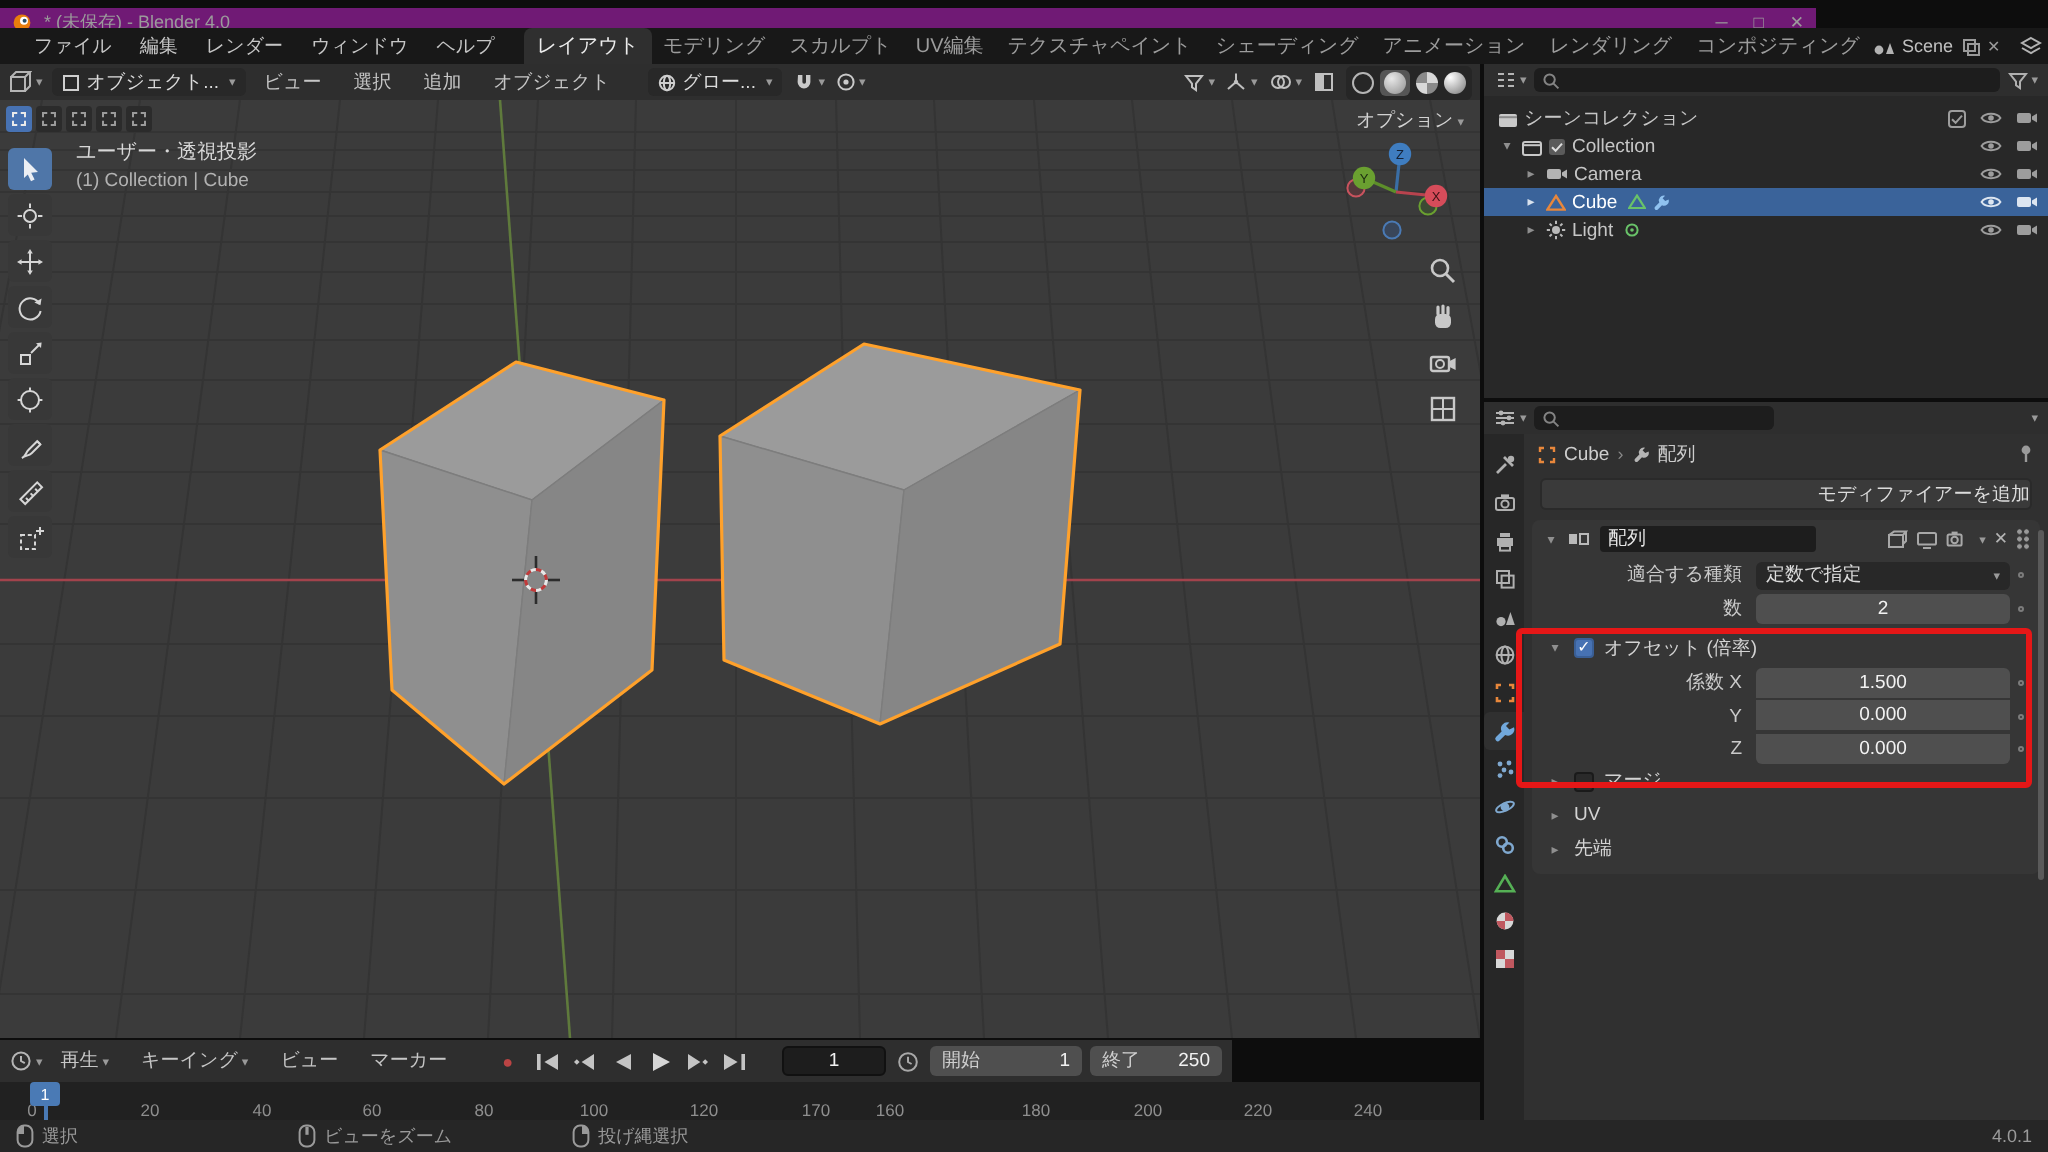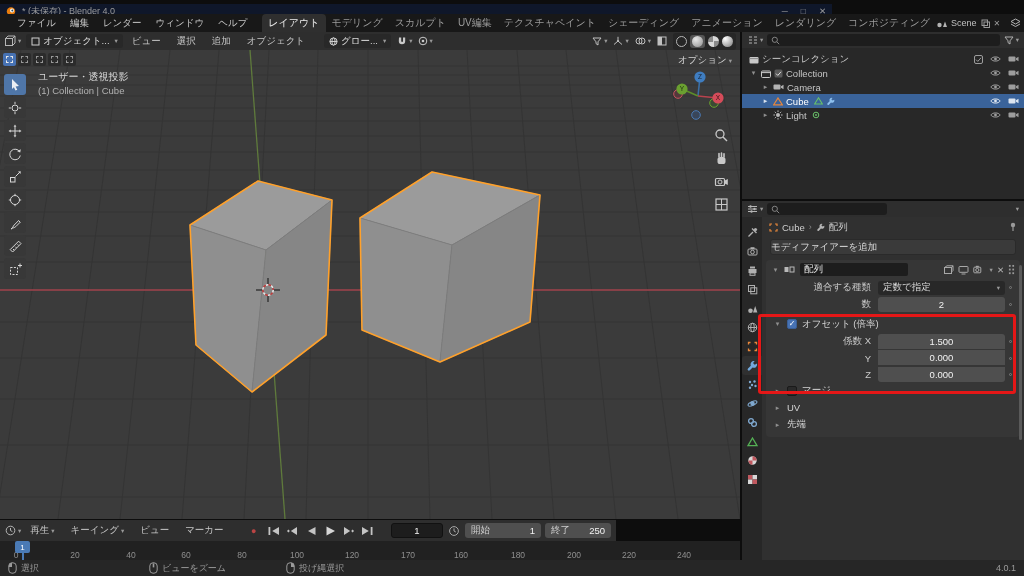--- a/index.html
+++ b/index.html
@@ -45,21 +45,21 @@
     background-image:radial-gradient(#999 1px,transparent 1.3px);background-size:3.5px 3.7px}
   .searchbox{background:#1d1d1d;border-radius:3px;height:12px;display:flex;align-items:center;
     padding:0 4px;gap:3px}
   svg{display:block}
 </style>
 </head>
 <body>
 
 <div id="app">
 
-  <div class="r fx" style="left:0;top:4px;width:832px;height:14px;background:#0f172a;padding:0 6px">
+  <div class="r fx" style="left:0;top:4px;width:908px;height:14px;background:#701a75;padding:0 6px">
     <svg width="10" height="10">
       <circle cx="5" cy="5.4" r="4.2" fill="#e87d0d"></circle>
         <circle cx="6" cy="4.4" r="2" fill="#fff"></circle>
       <circle cx="6.3" cy="4.4" r="1" fill="#2a4f66"></circle>
     </svg>
     <span style="font-size:9px;color:#9b9b9b;margin-left:6px" class="nw">* (未保存) - Blender 4.0</span>
     <span class="fx" style="margin-left:auto;gap:13px;color:#9b9b9b;font-size:8.5px">
       <span>─</span>
       <span>□</span>
       <span>✕</span>
@@ -426,21 +426,21 @@
     </div>
     <div class="r" style="left:0;top:21px;width:740px;height:19px;background:#212121;overflow:hidden">
       <span class="r" style="left:16px;top:9px;font-size:8.5px;color:#8e8e8e;transform:translateX(-50%)">0</span>
       <span class="r" style="left:75px;top:9px;font-size:8.5px;color:#8e8e8e;transform:translateX(-50%)">20</span>
       <span class="r" style="left:131px;top:9px;font-size:8.5px;color:#8e8e8e;transform:translateX(-50%)">40</span>
       <span class="r" style="left:186px;top:9px;font-size:8.5px;color:#8e8e8e;transform:translateX(-50%)">60</span>
       <span class="r" style="left:242px;top:9px;font-size:8.5px;color:#8e8e8e;transform:translateX(-50%)">80</span>
       <span class="r" style="left:297px;top:9px;font-size:8.5px;color:#8e8e8e;transform:translateX(-50%)">100</span>
       <span class="r" style="left:352px;top:9px;font-size:8.5px;color:#8e8e8e;transform:translateX(-50%)">120</span>
       <span class="r" style="left:408px;top:9px;font-size:8.5px;color:#8e8e8e;transform:translateX(-50%)">170</span>
-      <span class="r" style="left:461px;top:9px;font-size:8.5px;color:#8e8e8e;transform:translateX(-50%)">160</span>
+      <span class="r" style="left:445px;top:9px;font-size:8.5px;color:#8e8e8e;transform:translateX(-50%)">160</span>
       <span class="r" style="left:518px;top:9px;font-size:8.5px;color:#8e8e8e;transform:translateX(-50%)">180</span>
       <span class="r" style="left:574px;top:9px;font-size:8.5px;color:#8e8e8e;transform:translateX(-50%)">200</span>
       <span class="r" style="left:629px;top:9px;font-size:8.5px;color:#8e8e8e;transform:translateX(-50%)">220</span>
       <span class="r" style="left:684px;top:9px;font-size:8.5px;color:#8e8e8e;transform:translateX(-50%)">240</span>
       <div class="r" style="left:15px;top:0;width:15px;height:12px;background:#4a7ab5;border-radius:2px;
            display:flex;align-items:center;justify-content:center;color:#fff;font-size:8px">
         <span>1</span>
       </div>
       <div class="r" style="left:21.5px;top:12px;width:2px;height:7px;background:#4a7ab5"></div>
     </div>
@@ -704,21 +704,21 @@
         </svg>
         <span style="font-size:9.5px;color:#cdcdcd">配列</span>
         <div class="grow"></div>
         <svg width="8" height="10">
           <circle cx="4" cy="3" r="2.2" fill="#9a9a9a"></circle>
             <line x1="4" y1="5" x2="4" y2="9" stroke="#9a9a9a" stroke-width="1.2"></line>
         </svg>
       </div>
 
       <div class="fx" style="height:16px;margin:2px 8px 0 8px;background:#3a3a3a;border:1px solid #2a2a2a;
-           border-radius:3px;justify-content:flex-start;color:#dcdcdc;font-size:9.5px">
+           border-radius:3px;justify-content:flex-end;color:#dcdcdc;font-size:9.5px">
         <span>モディファイアーを追加</span>
       </div>
 
       <div style="margin:5px 4px 0 4px;background:#363636;border-radius:4px;padding-bottom:4px">
         <div class="fx" style="height:19px;padding:0 5px;gap:4px">
           <span class="tri">▾</span>
           <svg width="12" height="9">
             <rect x="0.5" y="2" width="4" height="5" fill="#b9b9b9"></rect>
             <rect x="6" y="2" width="4" height="5" fill="none" stroke="#b9b9b9"></rect>
           </svg>

